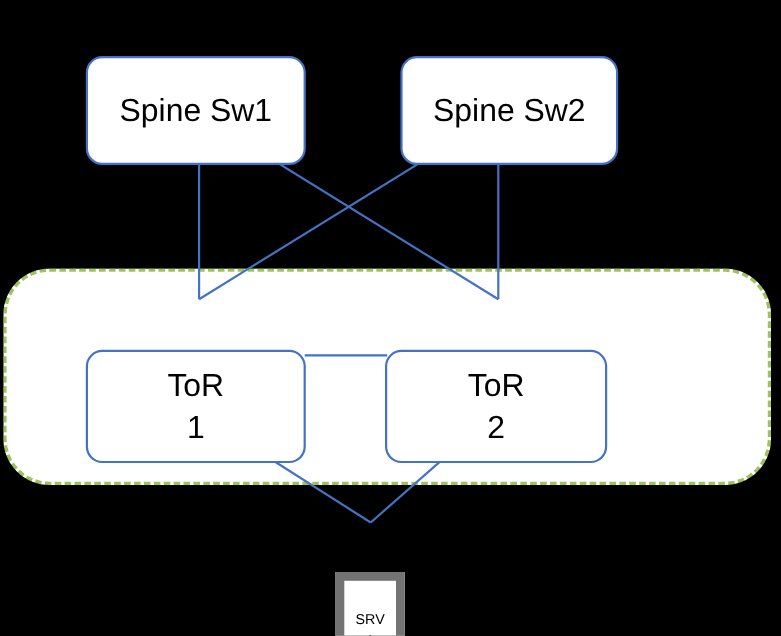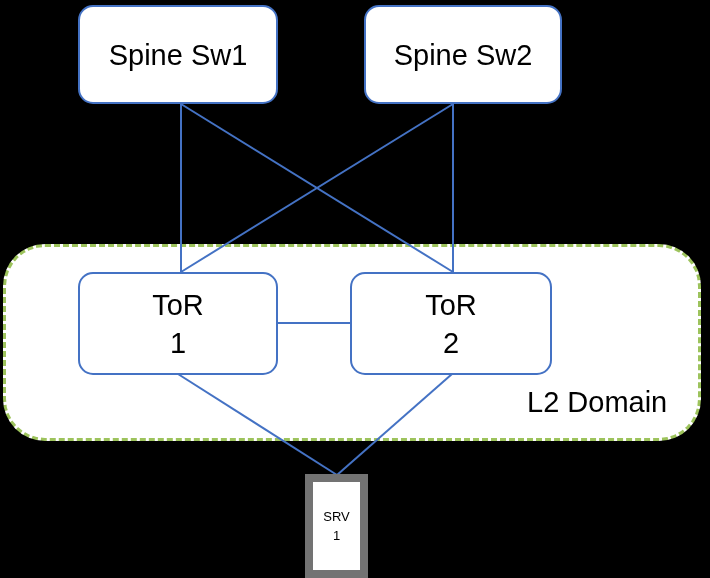--- a/index.html
+++ b/index.html
@@ -53,20 +53,21 @@
     z-index: 2;
     background: #FFFFFF;
     box-sizing: border-box;
     display: flex;
     flex-direction: column;
     align-items: center;
     justify-content: center;
     color: #000000;
     text-align: center;
     font-family: "Liberation Sans", sans-serif;
+    margin-top: 46px;
   }
   .node-rounded {
     border: 2px solid #4472C4;
     border-radius: 15px;
   }
   .node-square {
     border: 8px solid #737373;
     border-radius: 0;
   }
   .node-line {
@@ -116,20 +117,19 @@
   <div class="node node-rounded size-lg" style="left:78px; top:272px; width:200px; height:103px;">
     <span class="node-line">ToR</span>
     <span class="node-line">1</span>
   </div>
 
   <div class="node node-rounded size-lg" style="left:350px; top:272px; width:202px; height:103px;">
     <span class="node-line">ToR</span>
     <span class="node-line">2</span>
   </div>
 
-  <div class="zone-label" style="left:527px; top:387px;">L2 Domain</div>
 
   <div class="node node-square size-sm" style="left:305px; top:474px; width:63px; height:104px;">
     <span class="node-line">SRV</span>
     <span class="node-line">1</span>
   </div>
 
 </div>
 
 </body></html>

